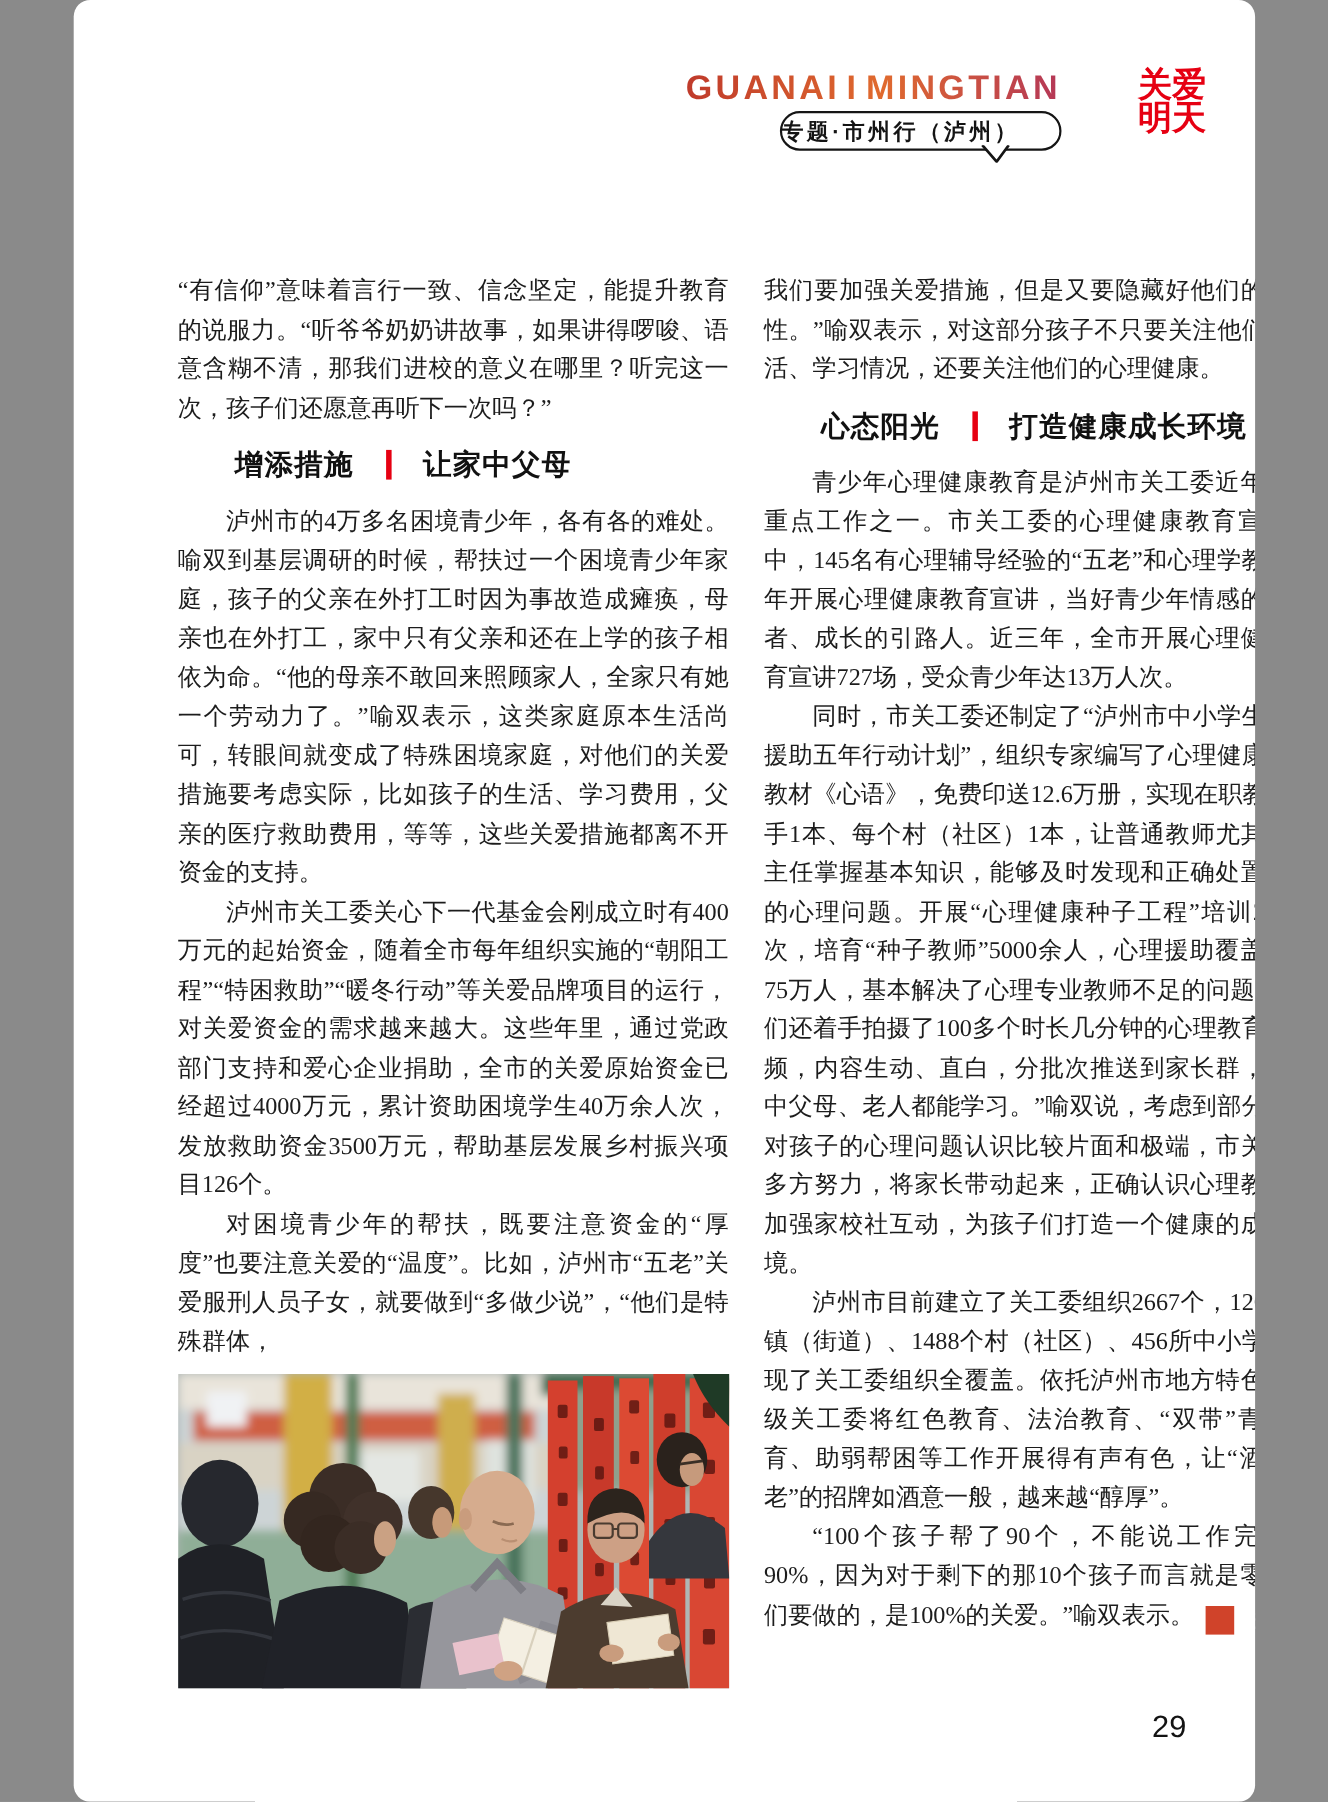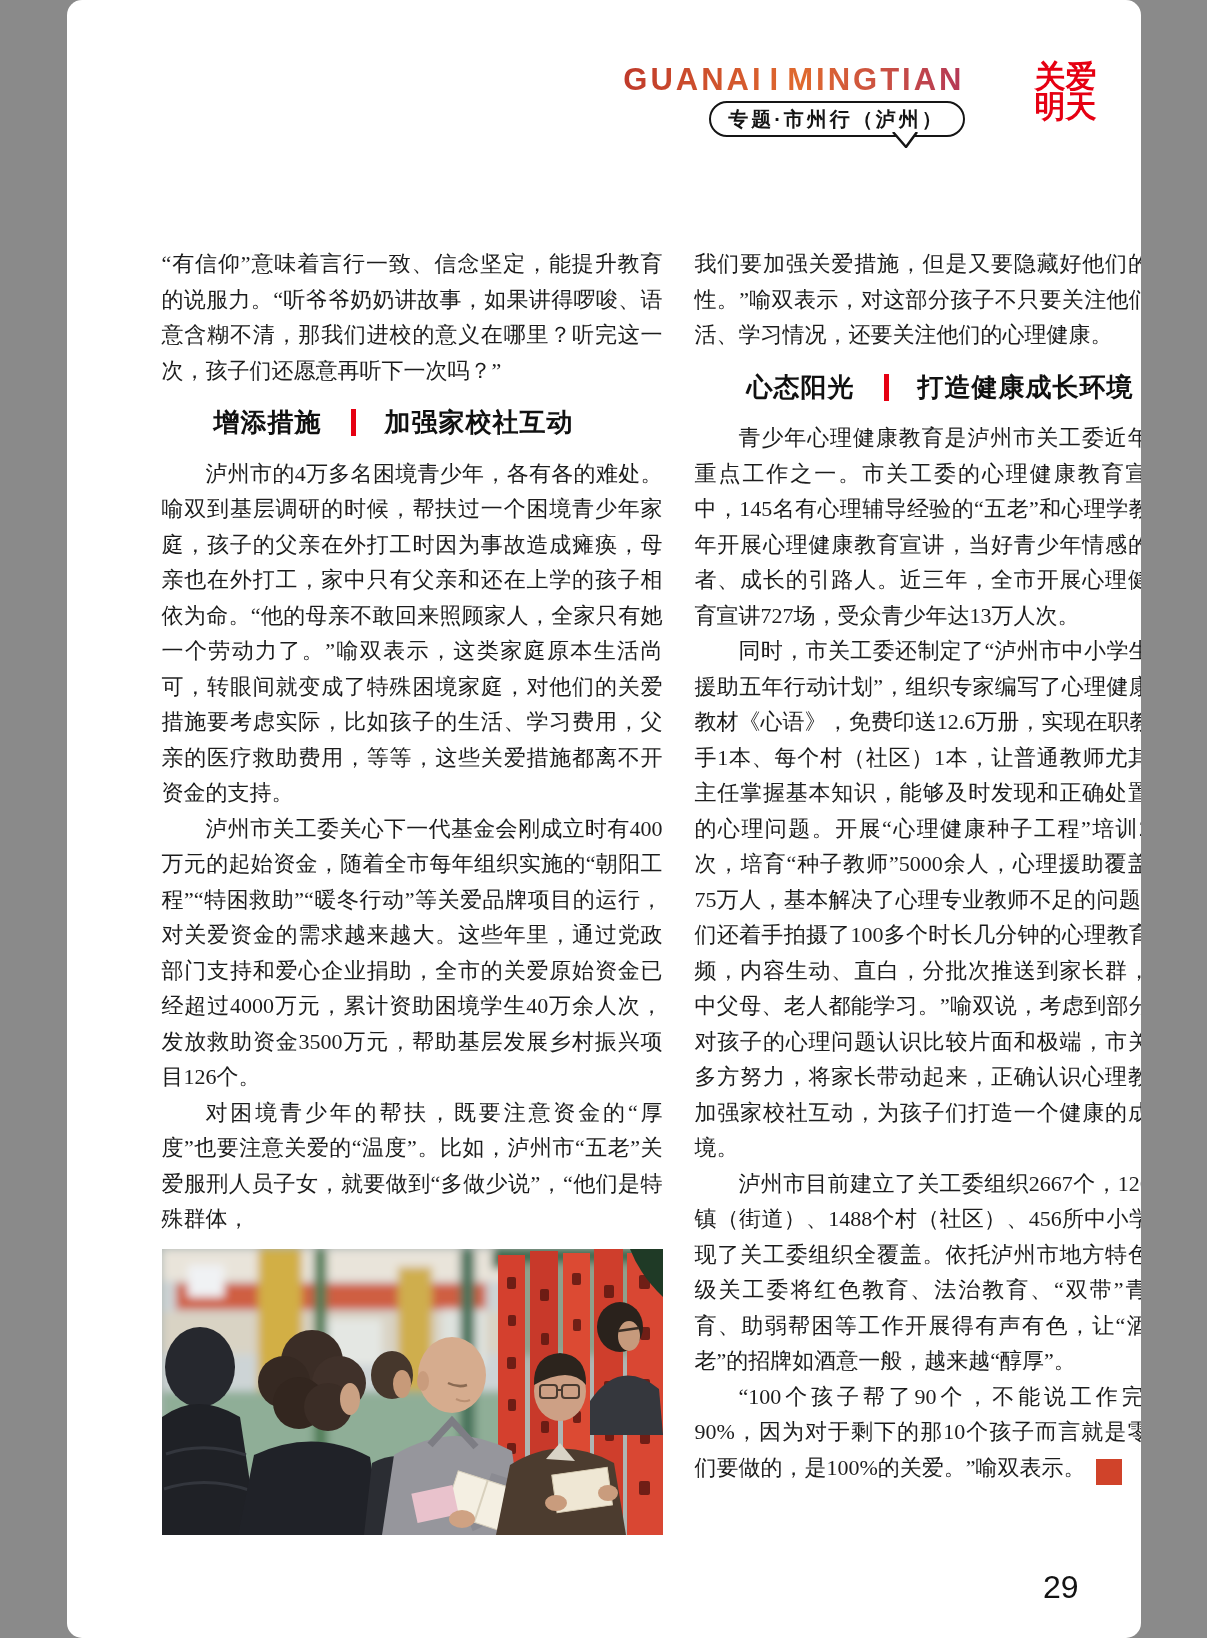--- a/index.html
+++ b/index.html
@@ -14,21 +14,21 @@
     font-family:"Liberation Sans","DejaVu Sans",sans-serif;
     font-weight:bold;font-size:31px;letter-spacing:3px;line-height:31px;
     background:linear-gradient(90deg,#bf3a2b 0%,#e06a2e 52%,#b43757 100%);
     -webkit-background-clip:text;background-clip:text;color:transparent;
     white-space:nowrap;
   }
   .brand .sep{padding:0 6px;font-weight:bold;}
   .bubble{
     position:absolute;top:101px;right:176px;width:256px;height:36px;
     border:2.5px solid #151515;border-radius:20px;background:#fff;
-    display:flex;align-items:center;justify-content:center;
+    display:flex;align-items:center;
     font-family:"Liberation Sans","DejaVu Sans",sans-serif;
     font-weight:bold;font-size:20px;letter-spacing:3px;color:#141414;
     box-sizing:border-box;z-index:2;
   }
   .bubble-tail{position:absolute;bottom:-13px;right:44px;z-index:3;}
   .logo{
     position:absolute;top:62px;right:44px;
     font-family:Liberation Sans, sans-serif;
     font-weight:900;font-size:31px;line-height:30px;letter-spacing:0px;
     color:#e60012;text-align:left;
@@ -58,23 +58,23 @@
   }
   .cap-icon{display:inline-block;vertical-align:-4px;margin-right:8px;}
   
   .endmark{
     display:inline-block;width:26px;height:26px;margin-left:10px;
     background:#d0432a;color:#fff;text-align:center;
     font-family:"Liberation Sans","DejaVu Sans",sans-serif;
     font-size:19px;line-height:26px;font-weight:bold;vertical-align:-3px;
   }
   .page-number{
-    position:absolute;right:62px;bottom:32px;
-    font-family:"Liberation Sans","DejaVu Sans",sans-serif;
-    font-size:32px;color:#131313;
+    position:absolute;right:62px;bottom:52px;
+    font-family:"Liberation Sans","DejaVu Sans",sans-serif;
+    font-size:28px;color:#131313;
   }
 </style>
 </head>
 <body>
 
 <div class="page">
 
   <div class="brand">
     <span>GUANAI</span><span class="sep">I</span><span>MINGTIAN</span>
   </div>
@@ -93,21 +93,21 @@
   </div>
 
   <div class="content">
 
     <div class="col">
       <p>“有信仰”意味着言行一致、信念坚定，能提升教育的说服力。“听爷爷奶奶讲故事，如果讲得啰唆、语意含糊不清，那我们进校的意义在哪里？听完这一次，孩子们还愿意再听下一次吗？”</p>
 
       <h3 class="section">
         <span>增添措施</span>
         <span class="hbar"></span>
-        <span>加强家校社互动</span>
+        <span>让家中父母</span>
       </h3>
 
       <p class="indent">泸州市的4万多名困境青少年，各有各的难处。喻双到基层调研的时候，帮扶过一个困境青少年家庭，孩子的父亲在外打工时因为事故造成瘫痪，母亲也在外打工，家中只有父亲和还在上学的孩子相依为命。“他的母亲不敢回来照顾家人，全家只有她一个劳动力了。”喻双表示，这类家庭原本生活尚可，转眼间就变成了特殊困境家庭，对他们的关爱措施要考虑实际，比如孩子的生活、学习费用，父亲的医疗救助费用，等等，这些关爱措施都离不开资金的支持。</p>
       <p class="indent">泸州市关工委关心下一代基金会刚成立时有400万元的起始资金，随着全市每年组织实施的“朝阳工程”“特困救助”“暖冬行动”等关爱品牌项目的运行，对关爱资金的需求越来越大。这些年里，通过党政部门支持和爱心企业捐助，全市的关爱原始资金已经超过4000万元，累计资助困境学生40万余人次，发放救助资金3500万元，帮助基层发展乡村振兴项目126个。</p>
       <p class="indent">对困境青少年的帮扶，既要注意资金的“厚度”也要注意关爱的“温度”。比如，泸州市“五老”关爱服刑人员子女，就要做到“多做少说”，“他们是特殊群体，</p>
 
       <div class="photo-wrap">
         <svg class="photo" viewBox="0 0 501 286" preserveAspectRatio="none">
           <defs>
             <filter id="bgblur" x="-6%" y="-6%" width="112%" height="112%">

